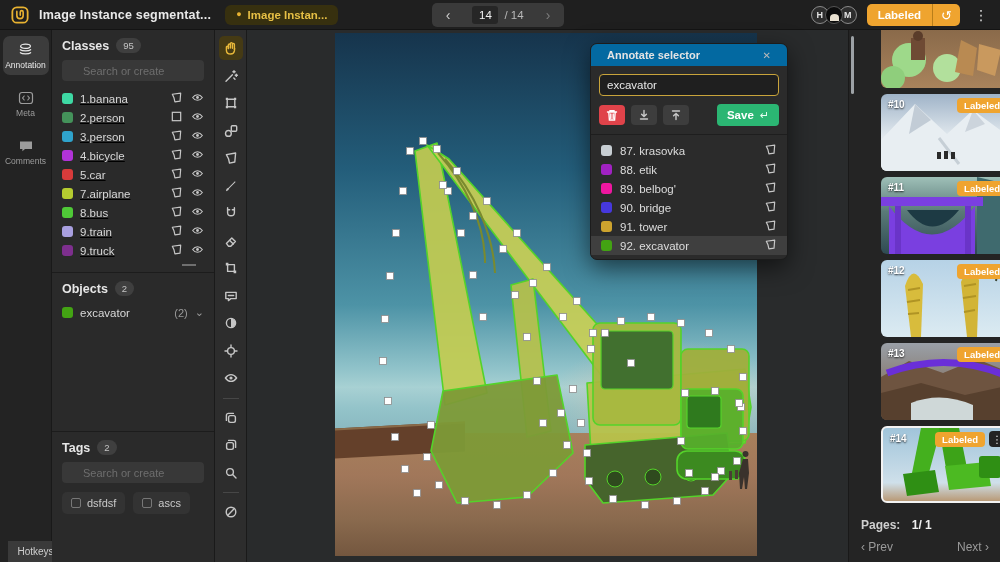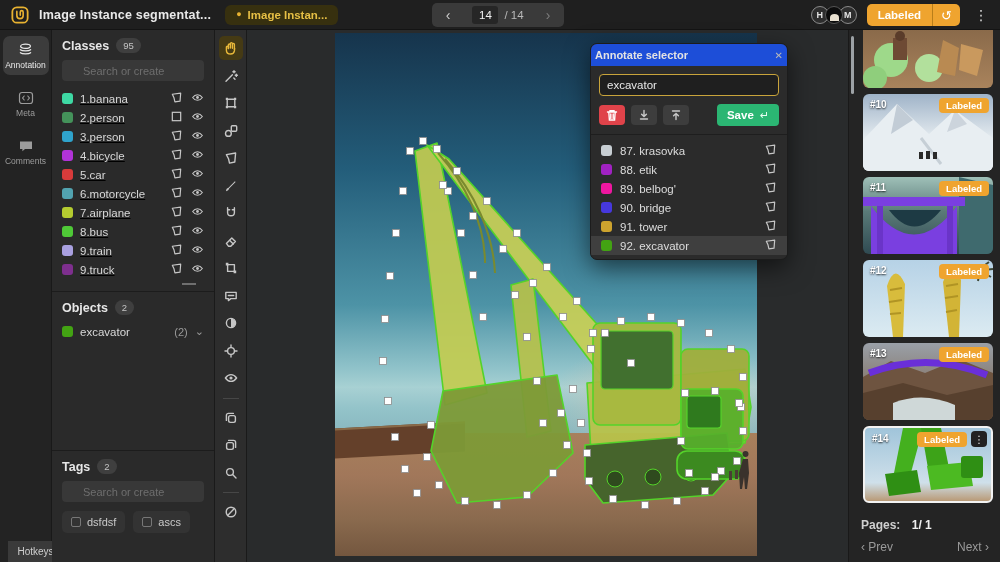--- a/index.html
+++ b/index.html
@@ -97,21 +97,21 @@
           background:radial-gradient(ellipse at center, rgba(242,198,166,.55), rgba(242,198,166,0) 65%); }
   #ground { position:absolute; left:0; top:400px; width:422px; height:123px;
             background:linear-gradient(180deg,#a8805c 0%,#a1775a 35%,#8a6a4e 70%,#74573f 100%); }
   #cliff { position:absolute; left:0; top:392px; width:130px; height:30px; background:#64402a;
            transform:skewY(-3deg); border-top:2px solid #8a6a48; }
   #overlay { position:absolute; left:0; top:0; width:422px; height:523px; }
 
   
   #popup { position:absolute; left:590px; top:43px; width:198px; background:#2b2b2b; border-radius:7px;
            box-shadow:0 8px 24px rgba(0,0,0,.55); z-index:70; overflow:hidden; border:1px solid #1c1c1c; }
-  #popup-hd { background:#1d4ed8; height:22px; display:flex; align-items:center; padding:0 4px; }
+  #popup-hd { background:#0369a1; height:22px; display:flex; align-items:center; padding:0 16px; }
   #popup-hd .t { color:#e3e3e3; font-size:11px; font-weight:bold; flex:1; }
   #popup-hd .x { color:#b9b9b9; font-size:10px; cursor:pointer; }
   #popup-body { padding:8px; }
   #annot-input { width:100%; height:22px; background:#1f1f1f; border:1.4px solid #c9a43b; border-radius:4px;
                  color:#e8e8e8; font-size:11.5px; padding:0 7px; outline:none; font-family:inherit; }
   .pop-btns { display:flex; align-items:center; gap:6px; margin-top:8px; }
   .sq-btn { width:26px; height:20px; border-radius:4px; background:#3d3d3d; display:flex;
             align-items:center; justify-content:center; cursor:pointer; }
   .sq-btn.red { background:#e0434a; }
   .sq-btn svg { stroke:#c9c9c9; fill:none; stroke-width:1.4; stroke-linecap:round; }
@@ -122,21 +122,21 @@
   #save-btn .se { color:#eafff3; font-size:11px; }
   #popup-list { border-top:1px solid #1e1e1e; padding:6px 0 4px; }
   .prow { display:flex; align-items:center; gap:8px; height:19px; padding:0 10px; cursor:pointer; }
   .prow.sel { background:#3f3f3f;align-items:center; }
   .prow .nm { color:#dcdcdc; font-size:11.5px; flex:1; }
 
   
   #sidebar { position:absolute; left:848px; top:30px; width:152px; height:532px; background:#242424;
              border-left:1px solid #191919; }
   #sb-scroll { position:absolute; left:2px; top:6px; width:3px; height:58px; background:#9da2a6; border-radius:2px; }
-  #thumbs { position:absolute; left:2px; top:0; width:132px;padding-left:12px; }
+  #thumbs { position:absolute; left:20px; top:0; width:132px;padding-left:12px; }
   .thumb { position:relative; width:130px; height:77px; border-radius:6px; overflow:hidden;
            margin-bottom:6px; cursor:pointer; background:#333; }
   .thumb.cut { height:58px; border-radius:0 0 6px 6px; }
   .thumb.sel { border:2px solid #f2f2f2; }
   .thumb .tid { position:absolute; left:7px; top:5px; color:#fff; font-size:10px; font-weight:bold;
                 text-shadow:0 1px 2px rgba(0,0,0,.8); z-index:3; }
   .tbadge { position:absolute; right:4px; top:4px; background:#efa42f; color:#fff; font-size:9.5px;
             font-weight:bold; border-radius:4px; padding:2px 7px; z-index:3; }
   .tkebab { position:absolute; right:4px; top:3px; width:16px; height:16px; background:#222;
             border-radius:4px; color:#eee; font-size:10px; display:flex; align-items:center;
@@ -266,33 +266,20 @@
               </svg></span>
             <span><svg width="13" height="13" viewBox="0 0 14 14">
                 <path d="M1.8 7s2-3 5.2-3 5.2 3 5.2 3-2 3-5.2 3S1.8 7 1.8 7z" fill="none" stroke="#c6c6c6" stroke-width="1.2"></path>
                 <circle cx="7" cy="7" r="1.5" fill="#c6c6c6"></circle>
               </svg></span>
           </span>
         </div>
         <div class="row">
           <span class="swatch" style="background-color: rgb(217, 59, 59);"></span>
           <span class="nm">5.car</span>
-          <span class="ric">
-            <span><svg width="13" height="13" viewBox="0 0 14 14">
-                <path d="M2.5 3.5L11.5 2.3 10.8 11 5.3 11.8 4.3 7.4z" fill="none" stroke="#c6c6c6" stroke-width="1.3" stroke-linejoin="round"></path>
-              </svg></span>
-            <span><svg width="13" height="13" viewBox="0 0 14 14">
-                <path d="M1.8 7s2-3 5.2-3 5.2 3 5.2 3-2 3-5.2 3S1.8 7 1.8 7z" fill="none" stroke="#c6c6c6" stroke-width="1.2"></path>
-                <circle cx="7" cy="7" r="1.5" fill="#c6c6c6"></circle>
-              </svg></span>
-          </span>
-        </div>
-        <div class="row">
-          <span class="swatch" style="background-color: rgb(82, 163, 176);"></span>
-          <span class="nm">6.motorcycle</span>
           <span class="ric">
             <span><svg width="13" height="13" viewBox="0 0 14 14">
                 <path d="M2.5 3.5L11.5 2.3 10.8 11 5.3 11.8 4.3 7.4z" fill="none" stroke="#c6c6c6" stroke-width="1.3" stroke-linejoin="round"></path>
               </svg></span>
             <span><svg width="13" height="13" viewBox="0 0 14 14">
                 <path d="M1.8 7s2-3 5.2-3 5.2 3 5.2 3-2 3-5.2 3S1.8 7 1.8 7z" fill="none" stroke="#c6c6c6" stroke-width="1.2"></path>
                 <circle cx="7" cy="7" r="1.5" fill="#c6c6c6"></circle>
               </svg></span>
           </span>
         </div>

